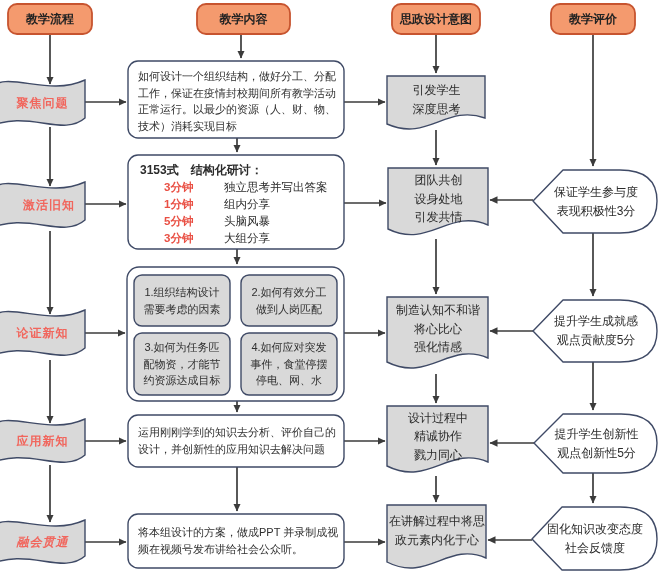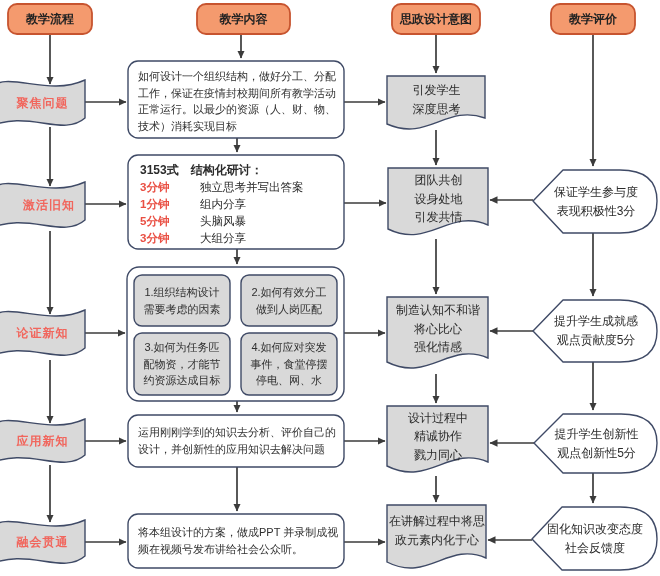--- a/index.html
+++ b/index.html
@@ -12,21 +12,21 @@
   .center{display:flex;align-items:center;justify-content:center;text-align:center;}
   .pre{white-space:pre-line;}
   .hdr-label{font-size:12px;font-weight:700;color:#232323;}
   .flag-label{font-size:12px;font-weight:700;color:#f1665d;letter-spacing:1px;}
   .box-text{font-size:11px;color:#2f2f2f;line-height:1.5;}
   .doc-text{font-size:12px;color:#2b2b2b;line-height:1.55;}
   .hex-text{font-size:12px;color:#2b2b2b;line-height:1.55;}
   .sub-text{font-size:11px;color:#2f2f2f;line-height:1.5;}
   .b2-title{font-size:12px;font-weight:700;color:#2b2b2b;height:18px;line-height:18px;}
   .b2-row{display:flex;height:17px;line-height:17px;font-size:11.5px;}
-  .b2-time{width:36px;font-weight:700;color:#e94f43;flex:none;}
+  .b2-time{width:36px;font-weight:700;color:#e94f43;flex:none;margin-left:24px;}
   .b2-txt{color:#2b2b2b;margin-left:24px;}
 </style>
 </head>
 <body>
 
 <div id="stage">
 
   <svg id="diagram-svg" width="660" height="576" viewBox="0 0 660 576">
     <defs>
       <marker id="arr" markerUnits="userSpaceOnUse" markerWidth="10" markerHeight="9" refX="7.5" refY="3.75" orient="auto">
@@ -125,21 +125,21 @@
 
   <div class="txt center hdr-label" style="left:8px;top:4px;width:84px;height:30px;">教学流程</div>
   <div class="txt center hdr-label" style="left:197px;top:4px;width:93px;height:30px;">教学内容</div>
   <div class="txt center hdr-label" style="left:392px;top:4px;width:88px;height:30px;">思政设计意图</div>
   <div class="txt center hdr-label" style="left:551px;top:4px;width:84px;height:30px;">教学评价</div>
 
   <div class="txt center flag-label" style="left:0px;top:86px;width:85px;height:34px;">聚焦问题</div>
   <div class="txt center flag-label" style="left:0px;top:188px;width:98px;height:34px;">激活旧知</div>
   <div class="txt center flag-label" style="left:0px;top:316px;width:85px;height:34px;">论证新知</div>
   <div class="txt center flag-label" style="left:0px;top:425px;width:85px;height:32px;">应用新知</div>
-  <div class="txt center flag-label" style="left:0px;top:526px;width:85px;height:32px;">融会贯通</div>
+  <div class="txt center flag-label" style="left:0px;top:526px;width:85px;height:32px;font-style:italic;">融会贯通</div>
 
   <div class="txt box-text pre" style="left:138px;top:68px;width:202px;">如何设计一个组织结构，做好分工、分配
 工作，保证在疫情封校期间所有教学活动
 正常运行。以最少的资源（人、财、物、
 技术）消耗实现目标</div>
 
   <div class="txt" style="left:140px;top:161px;width:200px;">
     <div class="b2-title">3153式　结构化研讨：</div>
     <div class="b2-row">
       <span class="b2-time">3分钟</span>

